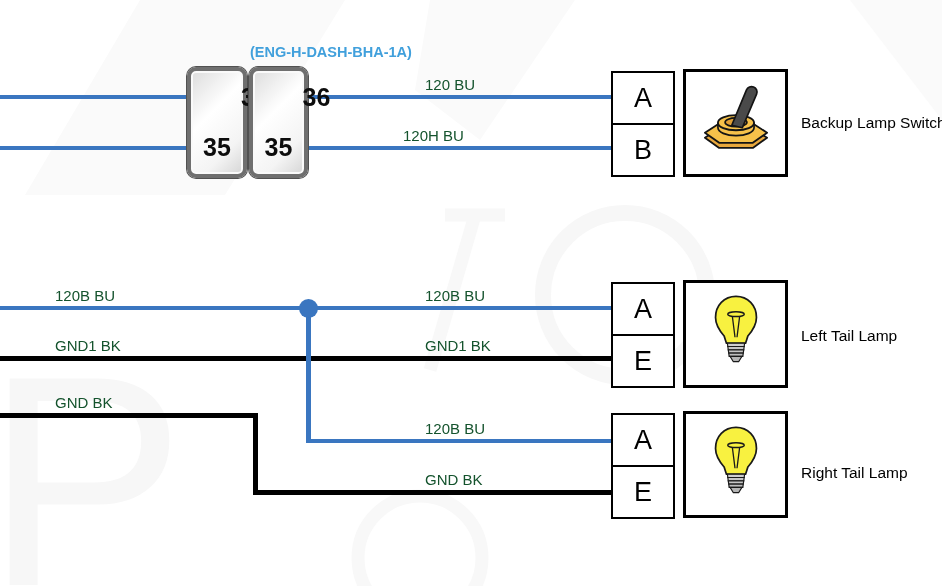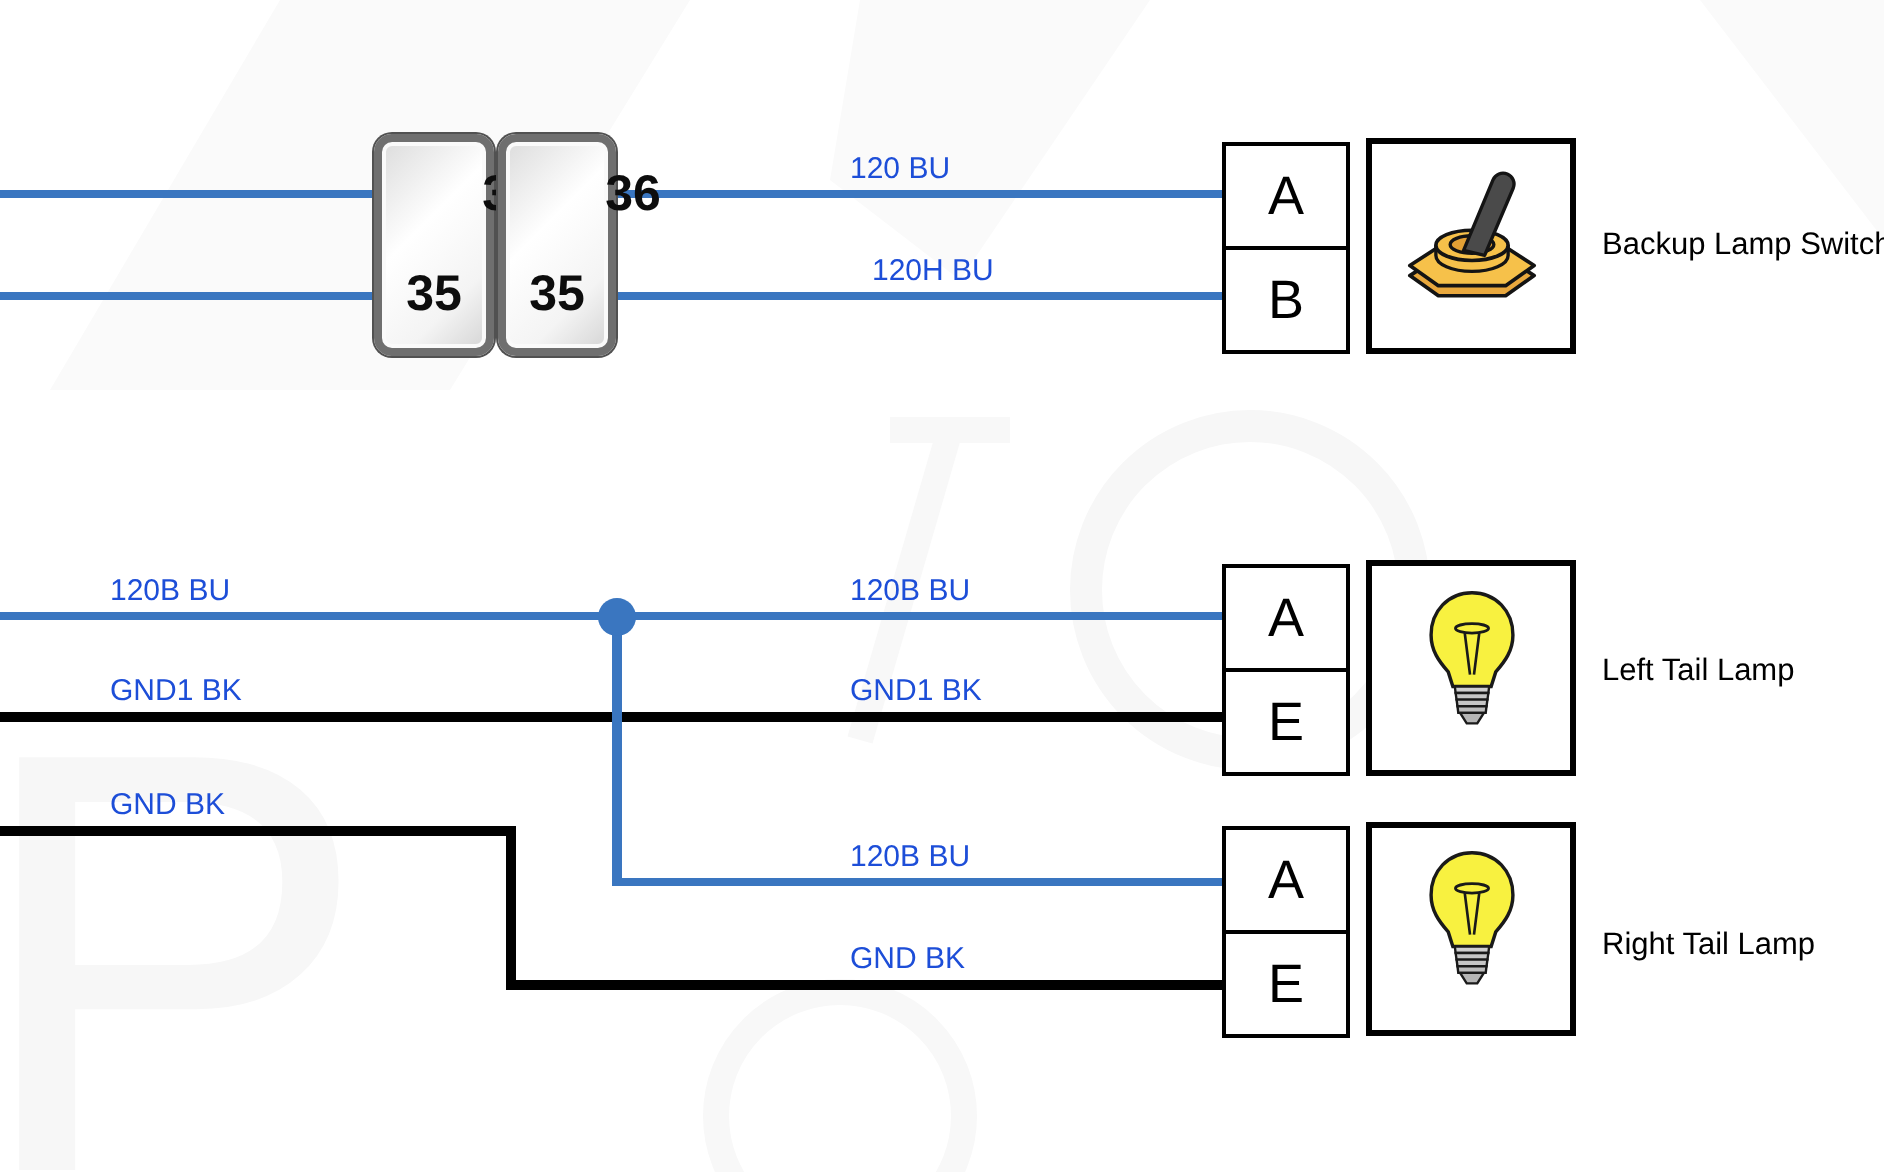--- a/index.html
+++ b/index.html
@@ -40,40 +40,41 @@
   .pin-cell.first{border-bottom:2px solid #000;}
   .iconbox{
     position:absolute;left:683px;width:105px;height:108px;box-sizing:border-box;
     border:3px solid #000;background:#fff;
     display:flex;align-items:center;justify-content:center;
   }
   .complabel{
     position:absolute;left:801px;font-size:15.5px;color:#000;white-space:nowrap;
   }
   .wlabel{
-    position:absolute;font-size:15px;color:#1d4ed8;white-space:nowrap;
+    position:absolute;font-size:15px;color:#14532d;white-space:nowrap;
   }
 </style>
 </head>
 <body>
 
 <div class="stage">
 
   <div class="watermark">
     <svg width="942" height="586" viewBox="0 0 942 586">
       <polygon points="140,0 345,0 225,195 25,195" fill="#fafafa"></polygon>
       <polygon points="430,0 575,0 480,140 415,90" fill="#fafafa"></polygon>
       <polygon points="850,0 942,0 942,120" fill="#fafafa"></polygon>
       <circle cx="625" cy="295" r="82" fill="none" stroke="#f7f7f7" stroke-width="16"></circle>
       <path d="M445 215 L505 215 M475 215 L430 370" stroke="#f8f8f8" stroke-width="13" fill="none"></path>
       <circle cx="420" cy="558" r="62" fill="none" stroke="#f8f8f8" stroke-width="13"></circle>
       <text x="-15" y="585" font-size="300" fill="#f7f7f7">P</text>
     </svg>
   </div>
 
+  <div class="harness-label" style="left:250px;top:44px">(ENG-H-DASH-BHA-1A)</div>
 
   <div class="wire blue" style="left:0;top:95px;width:612px;height:4px"></div>
   <div class="wire blue" style="left:0;top:146px;width:612px;height:4px"></div>
 
   <div class="wire blue" style="left:0;top:306px;width:612px;height:4px"></div>
   <div class="wire black" style="left:0;top:356px;width:612px;height:5px"></div>
 
   <div class="wire blue" style="left:306px;top:306px;width:5px;height:137px"></div>
   <div class="wire blue" style="left:306px;top:439px;width:306px;height:4px"></div>
   <div class="junction" style="left:299px;top:299px"></div>
@@ -85,21 +86,21 @@
   <div class="conn-block" style="left:187px">
     <div class="conn-pin top">36</div>
     <div class="conn-pin bottom">35</div>
   </div>
   <div class="conn-block" style="left:249px;width:59px">
     <div class="conn-pin top">36</div>
     <div class="conn-pin bottom">35</div>
   </div>
 
   <div class="wlabel" style="left:425px;top:76px">120 BU</div>
-  <div class="wlabel" style="left:436px;top:127px">120H BU</div>
+  <div class="wlabel" style="left:403px;top:127px">120H BU</div>
 
   <div class="wlabel" style="left:55px;top:287px">120B BU</div>
   <div class="wlabel" style="left:55px;top:337px">GND1 BK</div>
   <div class="wlabel" style="left:55px;top:394px">GND BK</div>
   <div class="wlabel" style="left:425px;top:287px">120B BU</div>
   <div class="wlabel" style="left:425px;top:337px">GND1 BK</div>
 
   <div class="wlabel" style="left:425px;top:420px">120B BU</div>
   <div class="wlabel" style="left:425px;top:471px">GND BK</div>
 

